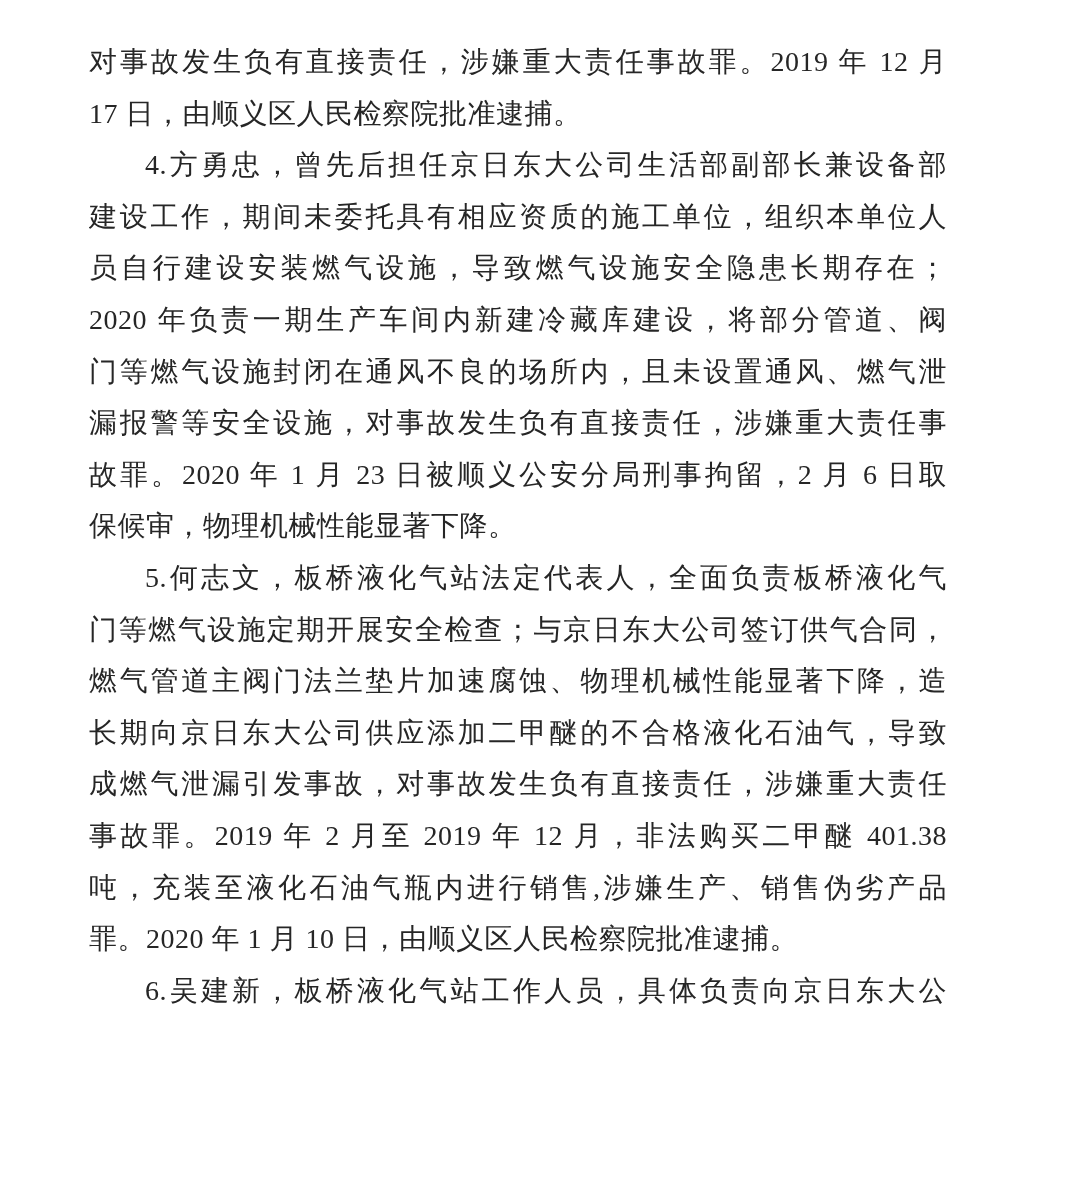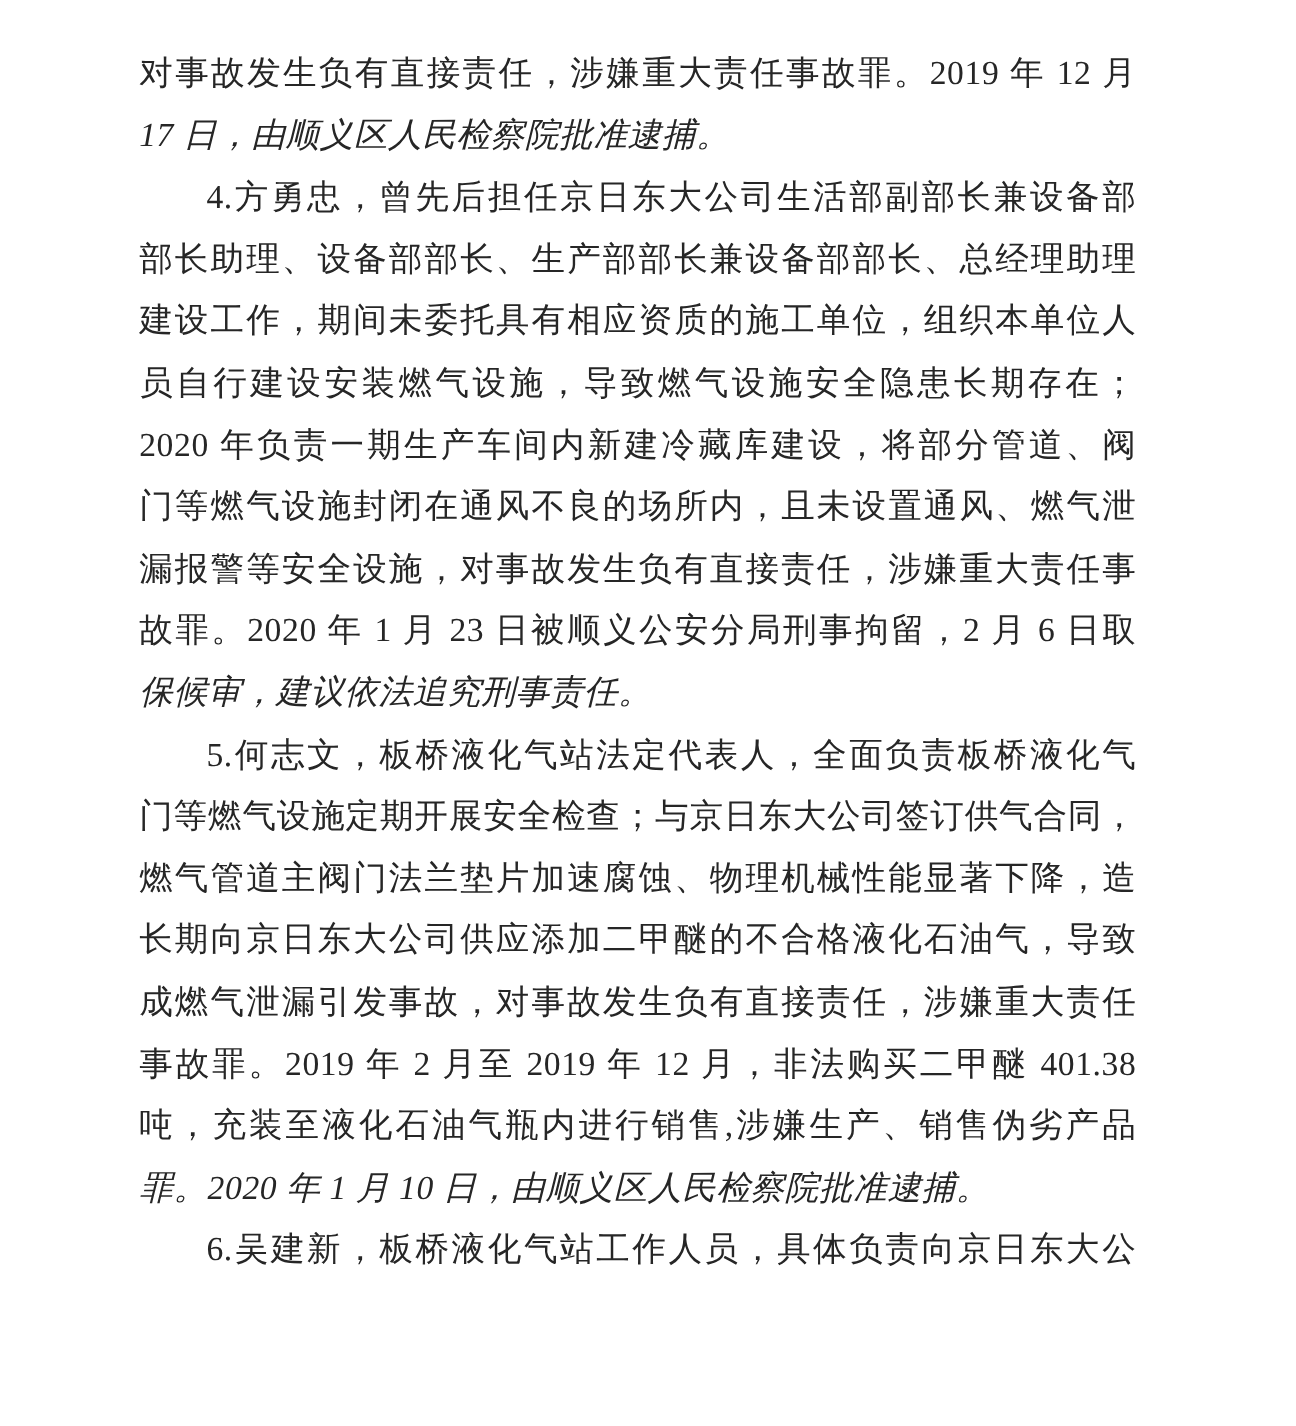--- a/index.html
+++ b/index.html
@@ -6,21 +6,21 @@
     margin: 0;
     padding: 0;
     background: #ffffff;
   }
   .page {
     position: relative;
     box-sizing: border-box;
     width: 1080px;
     height: 1188px;
     background: #ffffff;
-    padding: 36px 133px 0 116px;
+    padding: 36px 133px 0 89px;
     font-family: "Liberation Serif", "DejaVu Serif", serif;
     color: #262626;
     overflow: hidden;
   }
   .line {
     height: 51.6px;
     line-height: 51.6px;
     font-size: 28px;
     overflow: hidden;
     white-space: normal;
@@ -28,42 +28,40 @@
   }
   
   .jl {
     text-align: justify;
     text-align-last: justify;
   }
   
   .pe {
     text-align: right;
     text-align-last: left;
-    font-style: italic;
   }
   
   .ind {
     text-indent: 2em;
   }
 </style>
 </head>
 <body>
 
 <div class="page">
   <div class="line jl">对事故发生负有直接责任，涉嫌重大责任事故罪。2019 年 12 月</div>
   <div class="line pe">17 日，由顺义区人民检察院批准逮捕。</div>
   <div class="line jl ind">4.方勇忠，曾先后担任京日东大公司生活部副部长兼设备部</div>
-  <div class="line jl">部长助理、设备部部长、生产部部长兼设备部部长、总经理助理</div>
   <div class="line jl">建设工作，期间未委托具有相应资质的施工单位，组织本单位人</div>
   <div class="line jl">员自行建设安装燃气设施，导致燃气设施安全隐患长期存在；</div>
   <div class="line jl">2020 年负责一期生产车间内新建冷藏库建设，将部分管道、阀</div>
   <div class="line jl">门等燃气设施封闭在通风不良的场所内，且未设置通风、燃气泄</div>
   <div class="line jl">漏报警等安全设施，对事故发生负有直接责任，涉嫌重大责任事</div>
   <div class="line jl">故罪。2020 年 1 月 23 日被顺义公安分局刑事拘留，2 月 6 日取</div>
-  <div class="line pe">保候审，建议依法追究刑事责任。</div>
+  <div class="line pe">保候审，物理机械性能显著下降。</div>
   <div class="line jl ind">5.何志文，板桥液化气站法定代表人，全面负责板桥液化气</div>
   <div class="line jl">门等燃气设施定期开展安全检查；与京日东大公司签订供气合同，</div>
   <div class="line jl">燃气管道主阀门法兰垫片加速腐蚀、物理机械性能显著下降，造</div>
   <div class="line jl">长期向京日东大公司供应添加二甲醚的不合格液化石油气，导致</div>
   <div class="line jl">成燃气泄漏引发事故，对事故发生负有直接责任，涉嫌重大责任</div>
   <div class="line jl">事故罪。2019 年 2 月至 2019 年 12 月，非法购买二甲醚 401.38</div>
   <div class="line jl">吨，充装至液化石油气瓶内进行销售,涉嫌生产、销售伪劣产品</div>
   <div class="line pe">罪。2020 年 1 月 10 日，由顺义区人民检察院批准逮捕。</div>
   <div class="line jl ind">6.吴建新，板桥液化气站工作人员，具体负责向京日东大公</div>
 </div>

